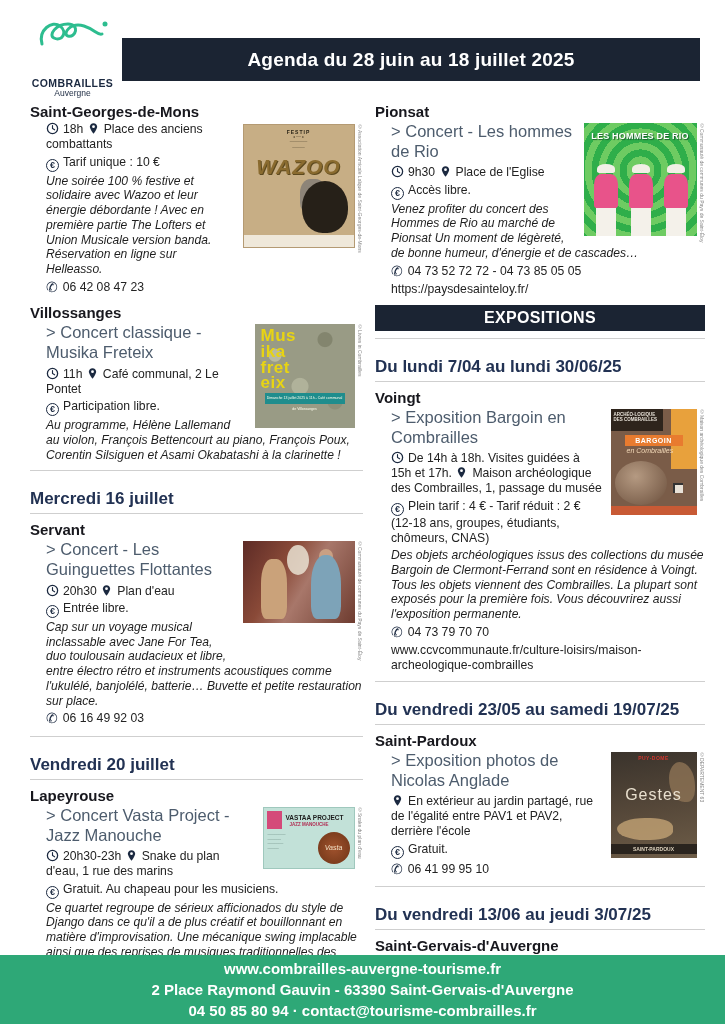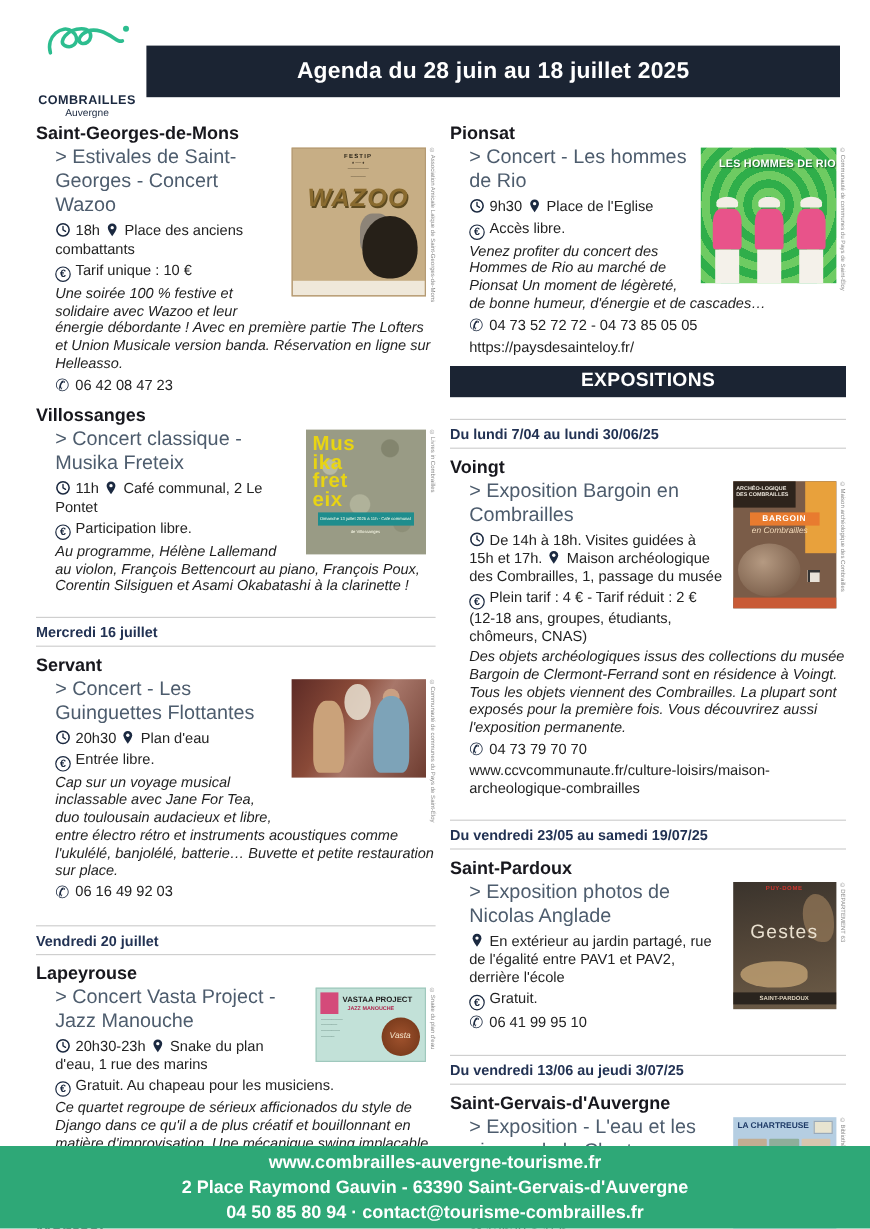--- a/index.html
+++ b/index.html
@@ -30,22 +30,22 @@
 
   .media { float:right; margin:2px 0 3px 8px; display:flex; }
   .vcap { writing-mode:vertical-rl; font-size:5px; line-height:1.3; color:#8a8a8a; margin-left:2px; }
 
   .ic { width:13px; height:13px; vertical-align:-2px; margin-right:4px; display:inline-block; }
   .euro-ic { display:inline-block; width:13px; height:13px; border:1.3px solid #1b2940; border-radius:50%;
              color:#1b2940; font-size:9px; line-height:11px; text-align:center; font-weight:bold;
              vertical-align:-2px; margin-right:4px; }
   .phone-ic { color:#1b2940; font-size:14px; margin-right:5px; vertical-align:-1px; }
 
-  .dateheader { font-size:12px; font-weight:bold; color:#223253; padding:5px 0 4px;
-                border-top:1.5px solid #cfcfcf; border-bottom:1.5px solid #cfcfcf; margin:18px 0 7px; }
+  .dateheader { font-size:17px; font-weight:bold; color:#223253; padding:18px 0 4px;
+                border-top:1.5px solid #cfcfcf; border-bottom:1.5px solid #cfcfcf; margin:7px 0 7px; }
   .expo-banner { background:#1b2433; color:#fff; font-weight:bold; font-size:16px; text-align:center;
                  padding:4px 0; margin:8px 0 2px; letter-spacing:.3px; }
 
   
   .poster { position:relative; overflow:hidden; flex-shrink:0; }
   .p-wazoo { width:112px; height:124px; background:#c7ae85; border:1px solid #b49a73; }
   .wz-head { color:#2a2417; font-size:5px; text-align:center; letter-spacing:1px; padding-top:4px; font-weight:bold; }
   .wz-rows { color:#3a3020; font-size:3.5px; text-align:center; line-height:1.5; }
   .wz-title { color:#8a6b2f; font-weight:bold; font-size:21px; text-align:center; margin-top:4px;
               text-shadow:1px 1px 0 #5d4a20; letter-spacing:1px; font-style:italic; }
@@ -72,21 +72,21 @@
   .v-title { position:absolute; left:22px; top:6px; color:#1c1c1c; font-weight:bold; font-size:6.5px; }
   .v-sub { position:absolute; left:26px; top:14px; color:#b02a50; font-size:4.5px; font-weight:bold; }
   .v-text { position:absolute; left:4px; top:24px; width:46px; color:#4a6b60; font-size:3.2px; line-height:1.5; }
   .v-logo { position:absolute; right:4px; bottom:4px; width:32px; height:32px; background:radial-gradient(circle,#a0522d,#6e3417); border-radius:50%;
             color:#f3e3c8; font-style:italic; font-size:7px; display:flex; align-items:center; justify-content:center; }
 
   .p-flot { width:92px; height:56px; background:linear-gradient(180deg,#f2a23a 0%,#f6c468 60%,#f0e3b8 100%); }
 
   .p-rio { width:113px; height:113px;
            background:repeating-radial-gradient(circle at 50% 42%, #2fae4a 0 7px, #6ecb62 7px 14px); }
-  .rio-title { position:absolute; left:0; top:8px; width:100%; text-align:right; color:#fff; font-weight:bold; font-size:9px;
+  .rio-title { position:absolute; left:0; top:8px; width:100%; text-align:center; color:#fff; font-weight:bold; font-size:9px;
                text-shadow:1px 1px 1px #1a5c2a; letter-spacing:.2px; }
   .rio-man { position:absolute; bottom:0; width:24px; height:62px; }
   .rio-man .hat { position:absolute; top:-10px; left:3px; width:18px; height:9px; background:#f2efe6; border-radius:50% 50% 20% 20%; }
   .rio-man .shirt { position:absolute; top:0; left:0; width:24px; height:34px; background:#e8538a; border-radius:30% 30% 10% 10%; }
   .rio-man .pants { position:absolute; top:34px; left:2px; width:20px; height:28px; background:#f4f1ea; }
 
   .p-bargoin { width:86px; height:106px; background:#76牛; background:#7a5c48; }
   .bg-dark { position:absolute; left:0; top:0; width:52px; height:22px; background:#2e241c; color:#e8e2d8; font-size:4.5px; font-weight:bold; padding:3px; line-height:1.3; }
   .bg-orange { position:absolute; right:0; top:0; width:26px; height:60px; background:#e8a13c; }
   .bg-box { position:absolute; left:14px; top:26px; width:58px; height:11px; background:#e87b2f; color:#fff; font-weight:bold; font-size:7px; text-align:center; line-height:11px; letter-spacing:.5px; }
@@ -143,21 +143,20 @@
             <div class="poster p-wazoo">
               <div class="wz-head">FESTIP</div>
               <div class="wz-rows">♦ ── ♦<br>───────<br>─────</div>
               <div class="wz-title">WAZOO</div>
               <div class="wz-cow"></div>
               <div class="wz-blob"></div>
               <div class="wz-strip"></div>
             </div>
             <div class="vcap">©Association Amicale Laïque de Saint-Georges-de-Mons</div>
           </div>
-          <div class="etitle">&gt; Estivales de Saint-Georges - Concert Wazoo</div>
           <div class="meta">
             <svg class="ic" viewBox="0 0 16 16">
                 <circle cx="8" cy="8" r="6.3" fill="none" stroke="#1b2940" stroke-width="1.6"></circle>
                 <path d="M8 4.5V8l2.6 1.6" fill="none" stroke="#1b2940" stroke-width="1.4" stroke-linecap="round"></path>
               </svg><span>18h</span>
             <svg class="ic" viewBox="0 0 16 16">
                 <path d="M8 1.5c-2.6 0-4.5 1.9-4.5 4.4 0 3 4.5 8.6 4.5 8.6s4.5-5.6 4.5-8.6C12.5 3.4 10.6 1.5 8 1.5z" fill="#1b2940"></path>
                 <circle cx="8" cy="5.8" r="1.7" fill="#fff"></circle>
               </svg><span>Place des anciens combattants</span>
           </div>

